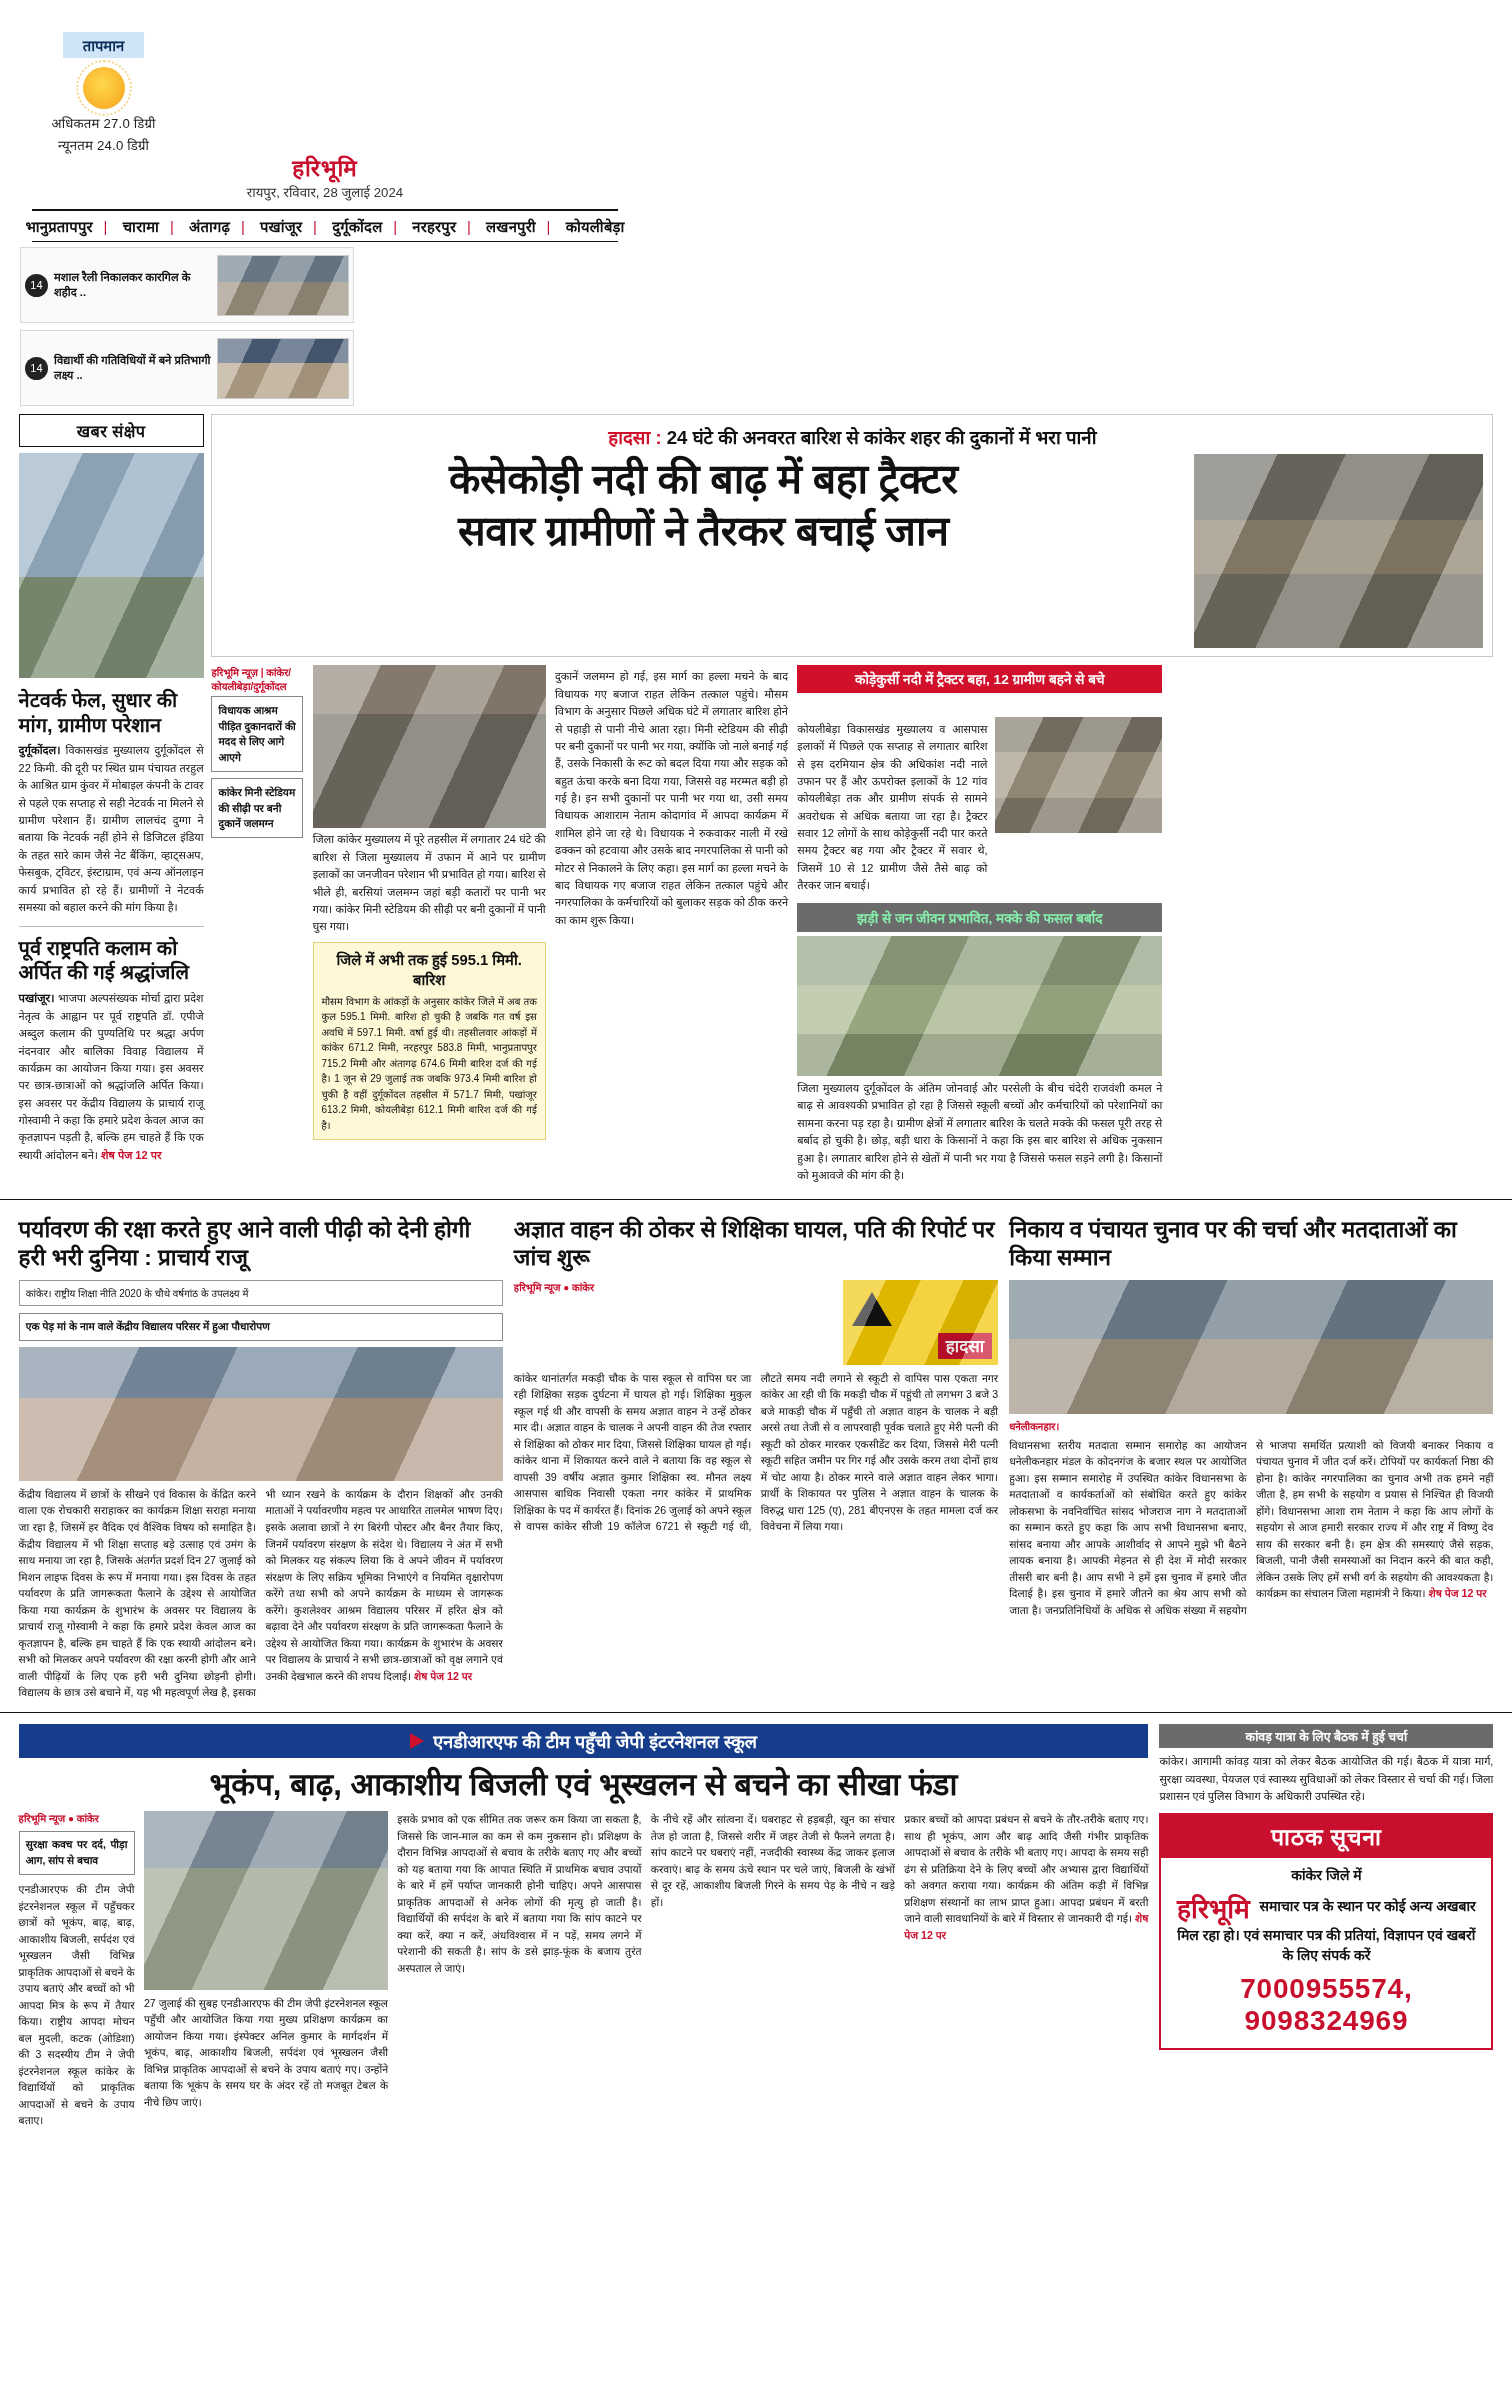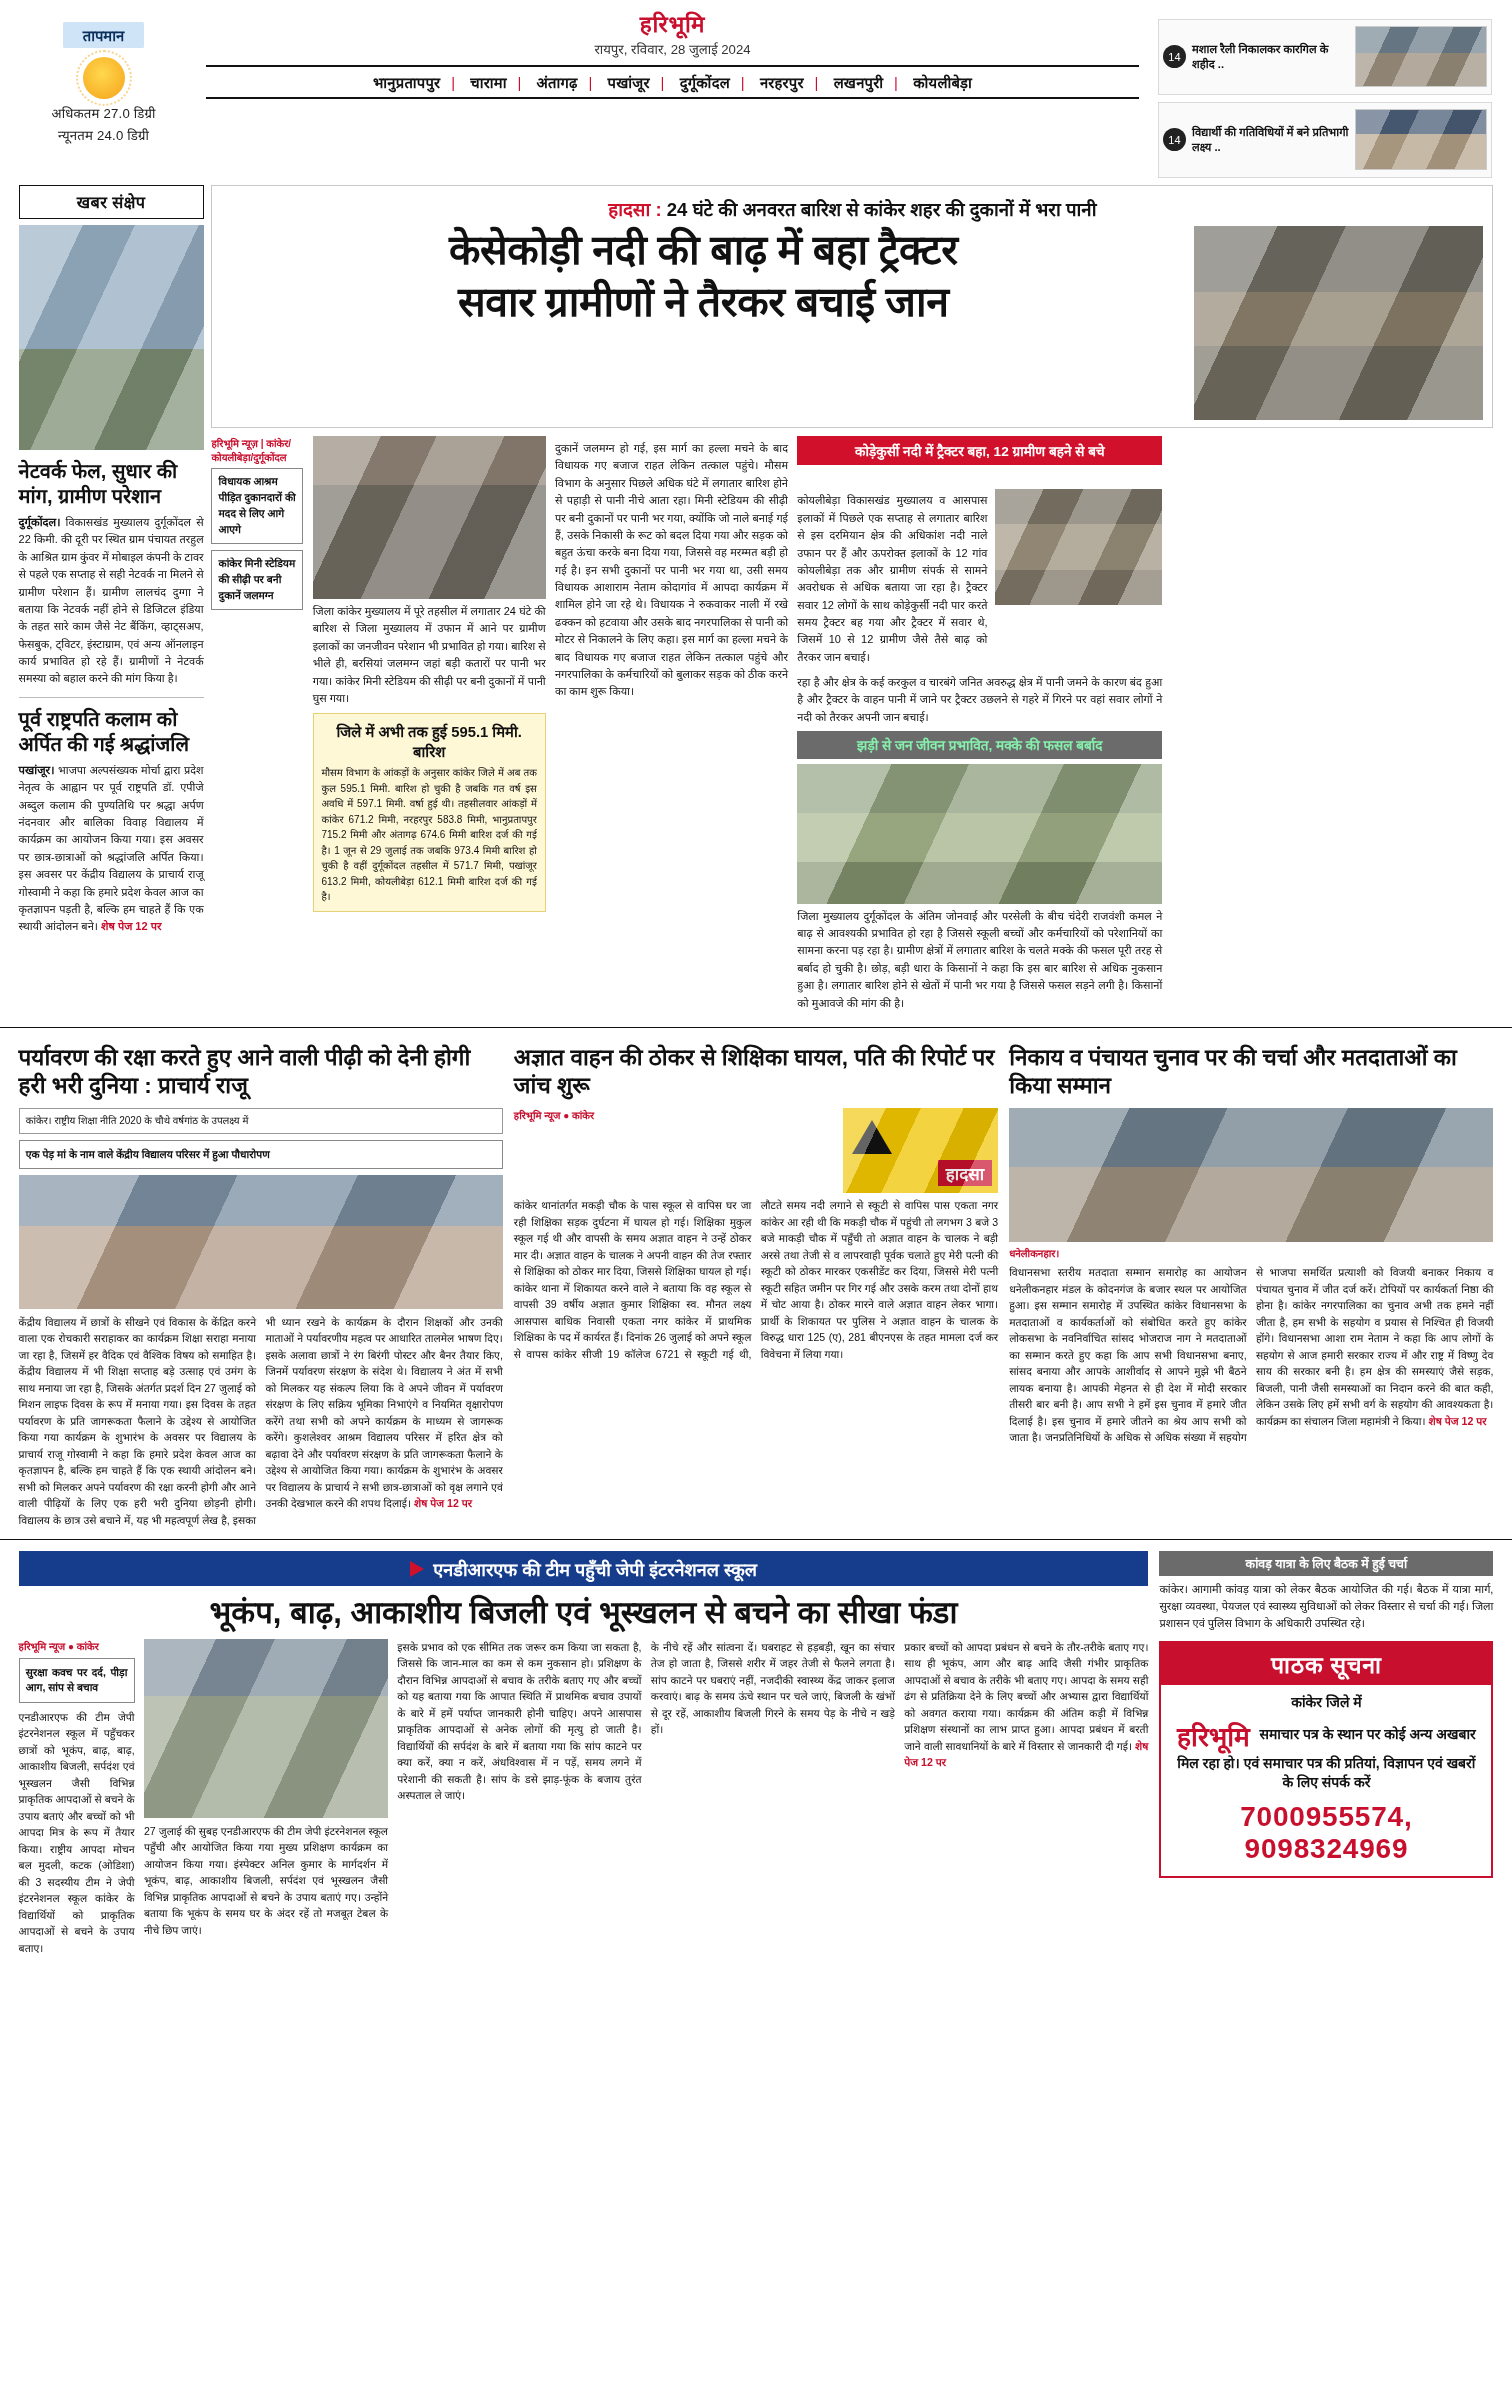--- a/index.html
+++ b/index.html
@@ -1,21 +1,21 @@
 <!DOCTYPE html>
 <html lang="hi" style="font-size:12.4px"><head>
 <meta charset="utf-8">
 <title>Haribhoomi Kanker Bhoomi</title>
 <style>
   html,body{margin:0;padding:0;background:#ffffff;}
   body{width:1512px;font-family:"Liberation Sans","DejaVu Sans",sans-serif;color:#111;}
   .page{width:1512px;min-height:2401px;position:relative;padding:0;box-sizing:border-box;background:#fff;}
 
   
-  .masthead{display:flex;align-items:flex-start;padding:14px 20px 0 20px;box-sizing:border-box;}
+  .masthead{display:flex;align-items:flex-start;padding:24px 20px 0 20px;box-sizing:border-box;flex-direction:column;}
   .temp-box{width:167px;text-align:center;padding-top:7.8px;}
   .temp-label{display:inline-block;background:#cfe4f7;color:#0b2f5c;font-size:14.8px;font-weight:bold;padding:3.1px 20px;border-radius:1.6px;}
   .sun{width:42px;height:42px;border-radius:50%;background:radial-gradient(circle at 45% 40%,#ffd84d,#f5a21a);margin:9.3px auto 4.7px auto;position:relative;}
   .sun:before{content:"";position:absolute;inset:-7px;border-radius:50%;border:2.3px dotted #f3b230;opacity:.55;}
   .temp-line{font-size:13.2px;color:#222;margin:3.9px 0;letter-spacing:0.2px;}
   .title-wrap{flex:1;text-align:center;position:relative;}
   .brand-small{font-size:22.5px;font-weight:bold;color:#c8102e;letter-spacing:0.8px;line-height:1;margin-bottom:-3.1px;}
   .brand-main{font-size:75px;font-weight:bold;line-height:.98;letter-spacing:-0.8px;}
   .brand-main .red{color:#d1112b;}
   .brand-main .blue{color:#1b3a8c;}
@@ -195,21 +195,20 @@
         <div class="col3">
           <p class="body-text">दुकानें जलमग्न हो गई, इस मार्ग का हल्ला मचने के बाद विधायक गए बजाज राहत लेकिन तत्काल पहुंचे। मौसम विभाग के अनुसार पिछले अधिक घंटे में लगातार बारिश होने से पहाड़ी से पानी नीचे आता रहा। मिनी स्टेडियम की सीढ़ी पर बनी दुकानों पर पानी भर गया, क्योंकि जो नाले बनाई गई हैं, उसके निकासी के रूट को बदल दिया गया और सड़क को बहुत ऊंचा करके बना दिया गया, जिससे वह मरम्मत बड़ी हो गई है। इन सभी दुकानों पर पानी भर गया था, उसी समय विधायक आशाराम नेताम कोदागांव में आपदा कार्यक्रम में शामिल होने जा रहे थे। विधायक ने रुकवाकर नाली में रखे ढक्कन को हटवाया और उसके बाद नगरपालिका से पानी को मोटर से निकालने के लिए कहा। इस मार्ग का हल्ला मचने के बाद विधायक गए बजाज राहत लेकिन तत्काल पहुंचे और नगरपालिका के कर्मचारियों को बुलाकर सड़क को ठीक करने का काम शुरू किया।</p>
         </div>
 
         <div class="colR">
           <div class="redbar">कोड़ेकुर्सी नदी में ट्रैक्टर बहा, 12 ग्रामीण बहने से बचे</div>
           <div style="display:flex;gap:7.8px;margin-top:24px;">
             <p class="body-text" style="flex:1;">कोयलीबेड़ा विकासखंड मुख्यालय व आसपास इलाकों में पिछले एक सप्ताह से लगातार बारिश से इस दरमियान क्षेत्र की अधिकांश नदी नाले उफान पर हैं और ऊपरोक्त इलाकों के 12 गांव कोयलीबेड़ा तक और ग्रामीण संपर्क से सामने अवरोधक से अधिक बताया जा रहा है। ट्रैक्टर सवार 12 लोगों के साथ कोड़ेकुर्सी नदी पार करते समय ट्रैक्टर बह गया और ट्रैक्टर में सवार थे, जिसमें 10 से 12 ग्रामीण जैसे तैसे बाढ़ को तैरकर जान बचाई।</p>
             <div class="ph flood2" style="width:167px;flex:0 0 167px;height:116px;"></div>
           </div>
-          <p class="body-text">रहा है और क्षेत्र के कई करकुल व चारबंगे जनित अवरुद्ध क्षेत्र में पानी जमने के कारण बंद हुआ है और ट्रैक्टर के वाहन पानी में जाने पर ट्रैक्टर उछलने से गहरे में गिरने पर वहां सवार लोगों ने नदी को तैरकर अपनी जान बचाई।</p>
           <div class="greybar" style="margin-top:4.7px;">झड़ी से जन जीवन प्रभावित, मक्के की फसल बर्बाद</div>
           <div class="ph field" style="width:100%;height:140px;margin-top:4.7px;"></div>
           <p class="body-text">जिला मुख्यालय दुर्गूकोंदल के अंतिम जोनवाई और परसेली के बीच चंदेरी राजवंशी कमल ने बाढ़ से आवश्यकी प्रभावित हो रहा है जिससे स्कूली बच्चों और कर्मचारियों को परेशानियों का सामना करना पड़ रहा है। ग्रामीण क्षेत्रों में लगातार बारिश के चलते मक्के की फसल पूरी तरह से बर्बाद हो चुकी है। छोड़, बड़ी धारा के किसानों ने कहा कि इस बार बारिश से अधिक नुकसान हुआ है। लगातार बारिश होने से खेतों में पानी भर गया है जिससे फसल सड़ने लगी है। किसानों को मुआवजे की मांग की है।</p>
         </div>
       </div>
     </div>
   </div>
 
   <div class="band2">
     <div class="b2col">

